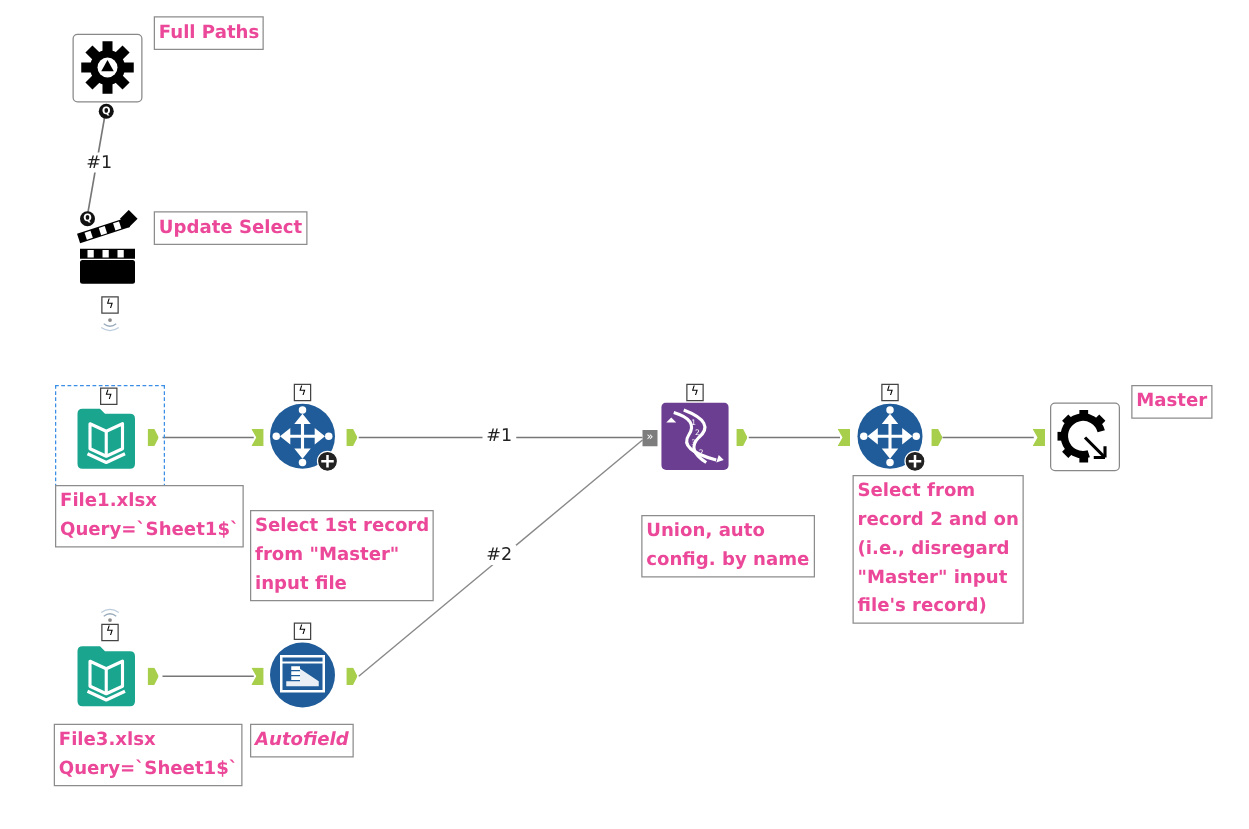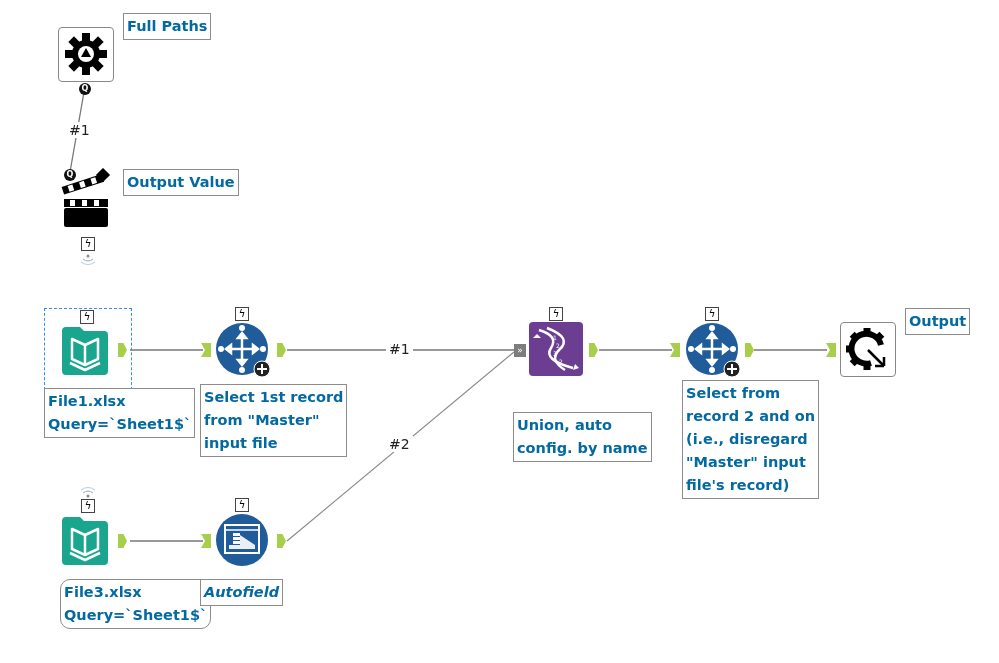--- a/index.html
+++ b/index.html
@@ -1,19 +1,19 @@
 <!DOCTYPE html>
 <html><head>
 <meta charset="utf-8">
 <style>
   html,body{margin:0;padding:0;background:#fff;}
   body{width:999px;height:663px;position:relative;overflow:hidden;font-family:"DejaVu Sans",sans-serif;}
   .abs{position:absolute;}
   .tool{position:absolute;width:56px;height:56px;}
-  .ann{position:absolute;border:1px solid #8c8c8c;background:#fff;color:#0369a1;font-weight:bold;font-size:14.5px;line-height:23px;padding:1px 3px;white-space:pre;font-family:"DejaVu Sans",sans-serif;}
+  .ann{position:absolute;border:1px solid #8c8c8c;background:#fff;color:#ec4899;font-weight:bold;font-size:14.5px;line-height:23px;padding:1px 3px;white-space:pre;font-family:"DejaVu Sans",sans-serif;}
   .bolt{position:absolute;width:12px;height:12px;border:1px solid #444;background:#fff;font-size:10px;line-height:12px;text-align:center;color:#000;}
   .anchor-out{position:absolute;width:9px;height:14px;background:#a7cf4b;clip-path:polygon(0 0,60% 0,100% 50%,60% 100%,0 100%);}
   .anchor-in{position:absolute;width:10px;height:14px;background:#a7cf4b;clip-path:polygon(0 0,100% 0,100% 100%,0 100%,40% 50%);}
   .conn-label{position:absolute;background:#fff;font-size:14px;color:#222;padding:0 3px;}
   svg.wires{position:absolute;left:0;top:0;}
 </style>
 </head>
 <body>
 
 <svg class="wires" width="999" height="663">
@@ -62,21 +62,21 @@
       <rect x="22" y="19" width="5" height="6" fill="#fff"></rect>
       <rect x="34" y="19" width="5" height="6" fill="#fff"></rect>
     </g>
     <rect x="4" y="31" width="44" height="8" fill="#000"></rect>
     <rect x="10" y="32" width="5" height="6" fill="#fff"></rect>
     <rect x="22" y="32" width="5" height="6" fill="#fff"></rect>
     <rect x="34" y="32" width="5" height="6" fill="#fff"></rect>
     <rect x="4" y="40" width="44" height="19" rx="2" fill="#000"></rect>
   </svg>
 </div>
-<div class="ann" style="left:123px;top:169px;">Output Value</div>
+<div class="ann" style="left:123px;top:169px;">Update Select</div>
 <div class="bolt" style="left:81px;top:237px;">ϟ</div>
 <div class="abs" style="left:80px;top:252px;width:16px;height:14px;">
   <svg width="16" height="14" viewBox="0 0 16 14">
       <circle cx="8" cy="3" r="1.5" fill="#888"></circle>
       <path d="M3,6 Q8,10 13,6" stroke="#9ab" fill="none"></path>
       <path d="M1,9 Q8,14 15,9" stroke="#bcd" fill="none"></path>
     </svg>
 </div>
 
 <div class="abs" style="left:44px;top:308px;width:86px;height:80px;border:1px dashed #3a8ee6;"></div>
@@ -109,21 +109,21 @@
     <circle cx="27" cy="6" r="3" fill="#fff"></circle>
     <circle cx="27" cy="48" r="3" fill="#fff"></circle>
     <circle cx="6" cy="27" r="3" fill="#fff"></circle>
     <circle cx="48" cy="27" r="3" fill="#fff"></circle>
     <circle cx="47" cy="47" r="8" fill="#222" stroke="#fff" stroke-width="1"></circle>
     <line x1="47" y1="42" x2="47" y2="52" stroke="#fff" stroke-width="2"></line>
     <line x1="42" y1="47" x2="52" y2="47" stroke="#fff" stroke-width="2"></line>
   </svg>
 </div>
 <div class="anchor-out" style="left:277px;top:343px;"></div>
-<div class="ann" style="left:200px;top:384px;">Select 1st record
+<div class="ann" style="left:200px;top:408px;">Select 1st record
 from "Master"
 input file</div>
 
 <div class="bolt" style="left:549px;top:307px;">ϟ</div>
 <div class="abs" style="left:514px;top:344px;width:12px;height:13px;background:#7d7d7d;color:#fff;font-size:9px;line-height:13px;text-align:center;">»</div>
 <div class="tool" style="left:529px;top:322px;width:54px;height:54px;">
   <svg width="54" height="54" viewBox="0 0 54 54">
     <rect x="0" y="0" width="54" height="54" rx="4" fill="#6b3e91"></rect>
     <path d="M10,8 Q30,14 22,26 Q14,38 44,46" fill="none" stroke="#fff" stroke-width="2.5"></path>
     <path d="M18,6 Q44,16 30,28 Q20,38 36,48" fill="none" stroke="#fff" stroke-width="2.5"></path>
@@ -179,40 +179,40 @@
         <rect x="-3.5" y="-21" width="7" height="7" transform="rotate(-45)"></rect>
         <rect x="-3.5" y="-21" width="7" height="7" transform="rotate(45)"></rect>
         <rect x="-3.5" y="-21" width="7" height="7" transform="rotate(-135)"></rect>
         <rect x="-3.5" y="-21" width="7" height="7" transform="rotate(180)"></rect>
       </g>
       <line x1="1" y1="1" x2="16" y2="16" stroke="#000" stroke-width="2.5"></line>
       <path d="M17,17 L17,8 M17,17 L8,17" stroke="#000" stroke-width="2.5" fill="none"></path>
     </g>
   </svg>
 </div>
-<div class="ann" style="left:905px;top:308px;">Output</div>
+<div class="ann" style="left:905px;top:308px;">Master</div>
 
 <div class="abs" style="left:80px;top:484px;width:16px;height:14px;">
   <svg width="16" height="14" viewBox="0 0 16 14">
       <path d="M1,5 Q8,0 15,5" stroke="#bcd" fill="none"></path>
       <path d="M3,8 Q8,4 13,8" stroke="#9ab" fill="none"></path>
       <circle cx="8" cy="11" r="1.5" fill="#888"></circle>
     </svg>
 </div>
 <div class="bolt" style="left:81px;top:499px;">ϟ</div>
 <div class="tool" style="left:58px;top:515px;width:54px;height:52px;">
   <svg width="54" height="52" viewBox="0 0 54 52">
     <path d="M4,6 Q4,2 8,2 L22,2 L26,6 L46,6 Q50,6 50,10 L50,46 Q50,50 46,50 L8,50 Q4,50 4,46 Z" fill="#1aa58f"></path>
     <path d="M14,14 L27,20 L40,14 L40,34 L27,40 L14,34 Z" fill="none" stroke="#fff" stroke-width="2.5" stroke-linejoin="round"></path>
     <line x1="27" y1="20" x2="27" y2="40" stroke="#fff" stroke-width="2.5"></line>
     <path d="M12,38 L27,45 L42,38" fill="none" stroke="#fff" stroke-width="2.5" stroke-linejoin="round"></path>
   </svg>
 </div>
 <div class="anchor-out" style="left:118px;top:534px;"></div>
-<div class="ann" style="left:60px;top:579px;border-radius:10px;">File3.xlsx
+<div class="ann" style="left:43px;top:579px;">File3.xlsx
 Query=`Sheet1$`</div>
 
 <div class="bolt" style="left:235px;top:498px;">ϟ</div>
 <div class="anchor-in" style="left:201px;top:534px;"></div>
 <div class="tool" style="left:215px;top:513px;">
   <svg width="56" height="56" viewBox="0 0 56 56">
     <circle cx="27" cy="27" r="26" fill="#1f5c99"></circle>
     <rect x="10" y="12" width="34" height="28" fill="none" stroke="#fff" stroke-width="2"></rect>
     <line x1="10" y1="17" x2="44" y2="17" stroke="#fff" stroke-width="1.5"></line>
     <rect x="18" y="20" width="7" height="3" fill="#fff"></rect>

